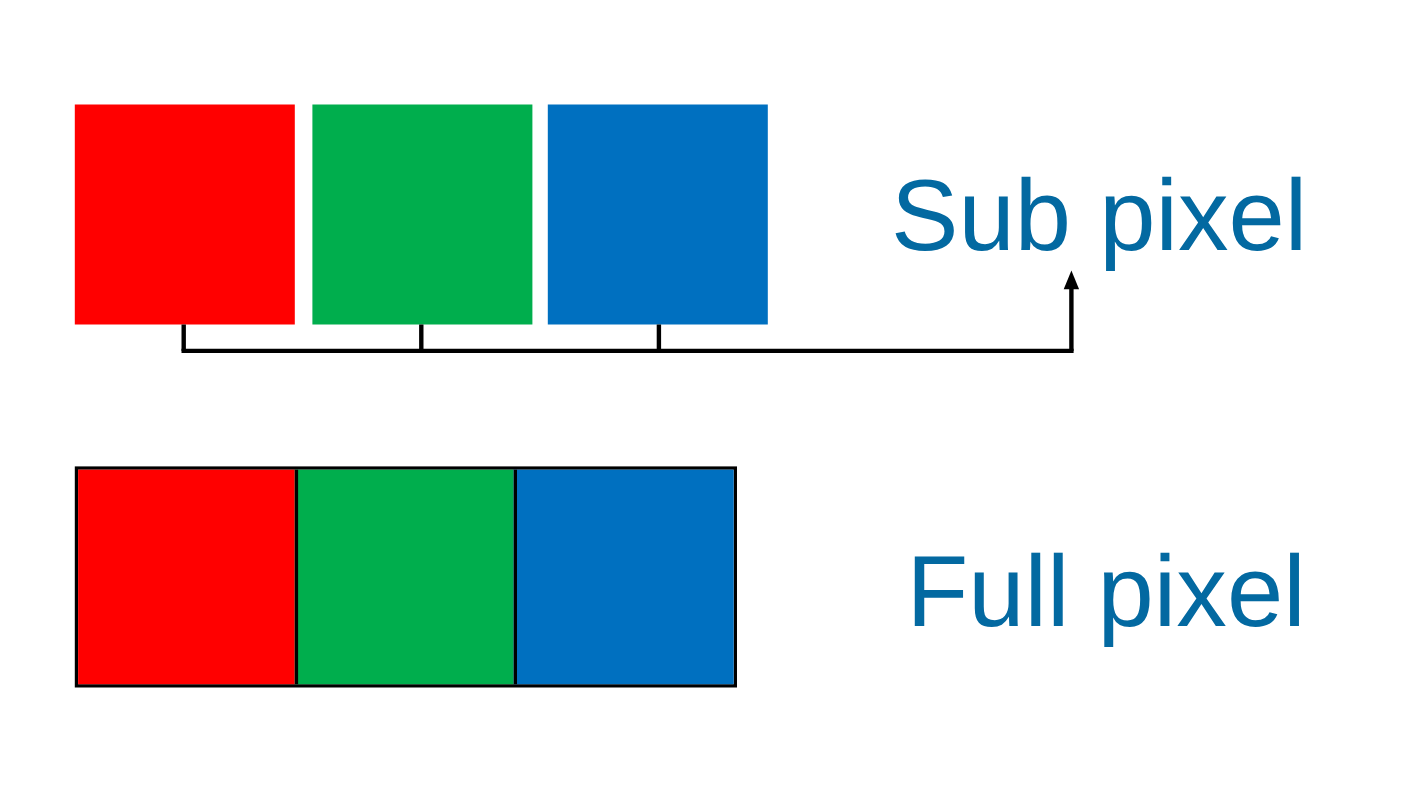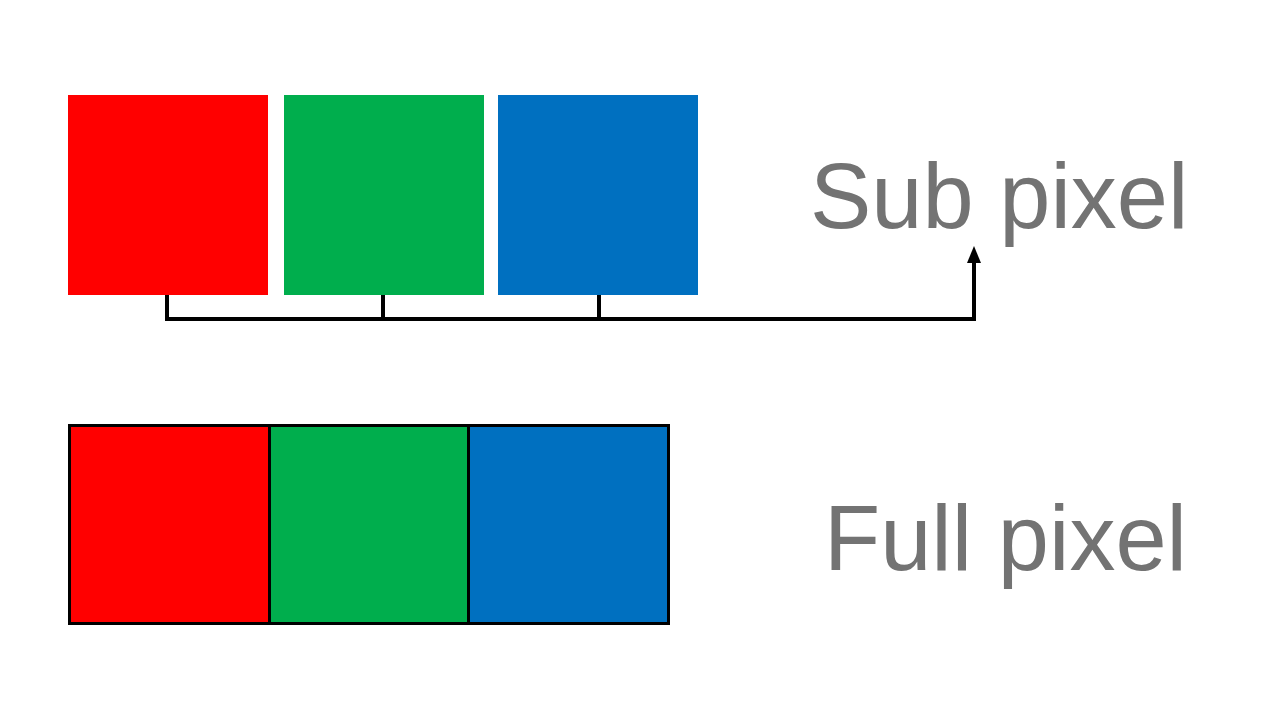--- a/index.html
+++ b/index.html
@@ -65,21 +65,21 @@
     height: 720px;
     pointer-events: none;
   }
 
   
   .label {
     position: absolute;
     font-family: "Liberation Sans", sans-serif;
     font-size: 92px;
     font-weight: normal;
-    color: #737373;
+    color: #0369a1;
     white-space: nowrap;
     line-height: 1;
   }
   .label.sub  { left: 810px; top: 150px; }
   .label.full { left: 824px; top: 492px; }
 </style>
 </head>
 <body>
 
 <div id="canvas" style="background: rgb(255, 255, 255);">

